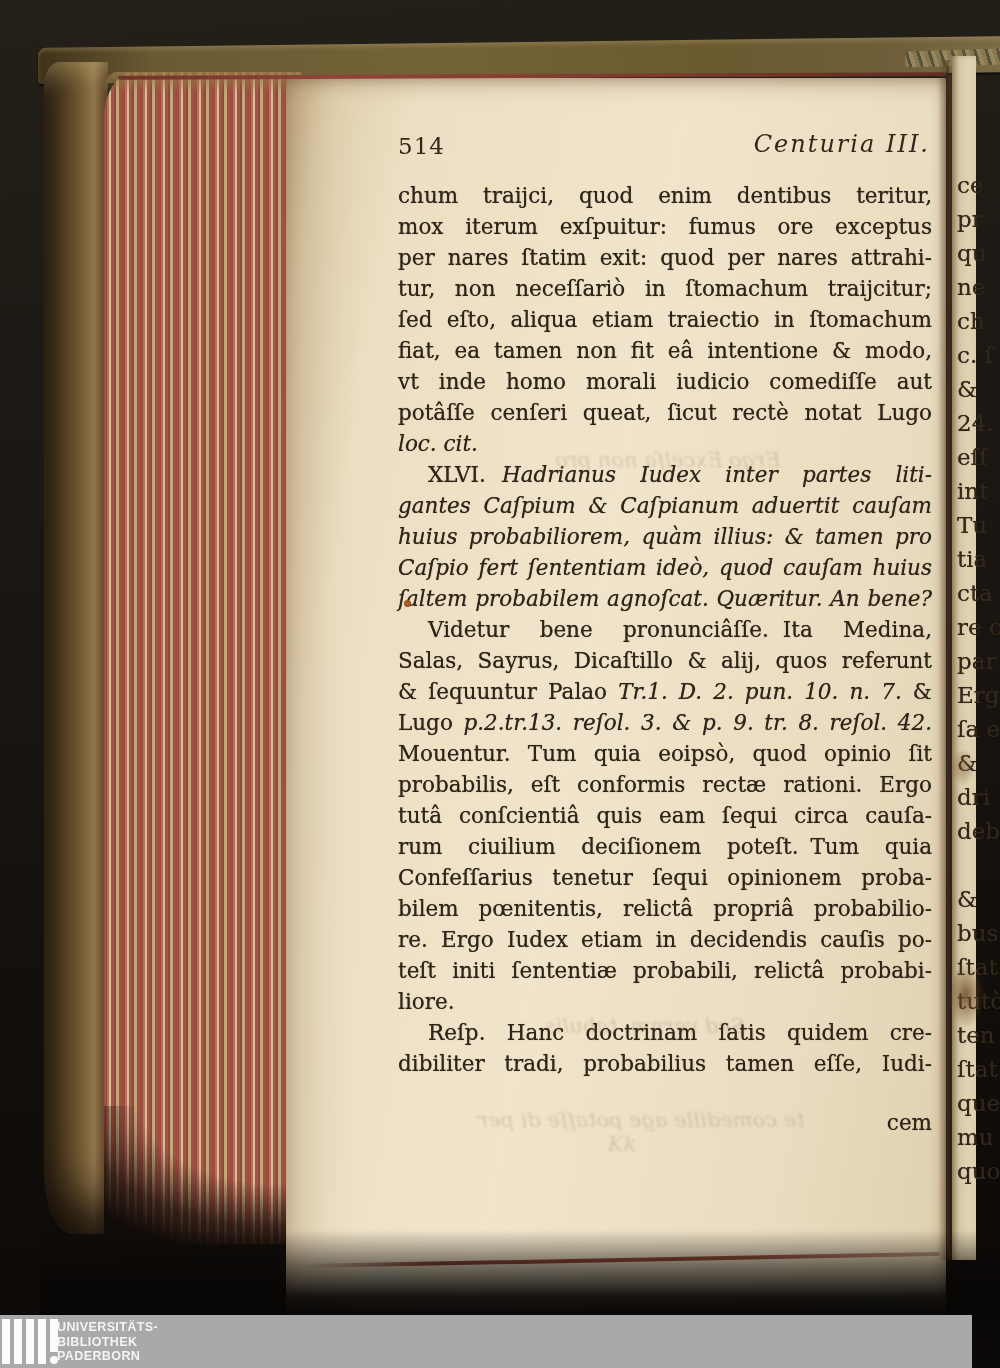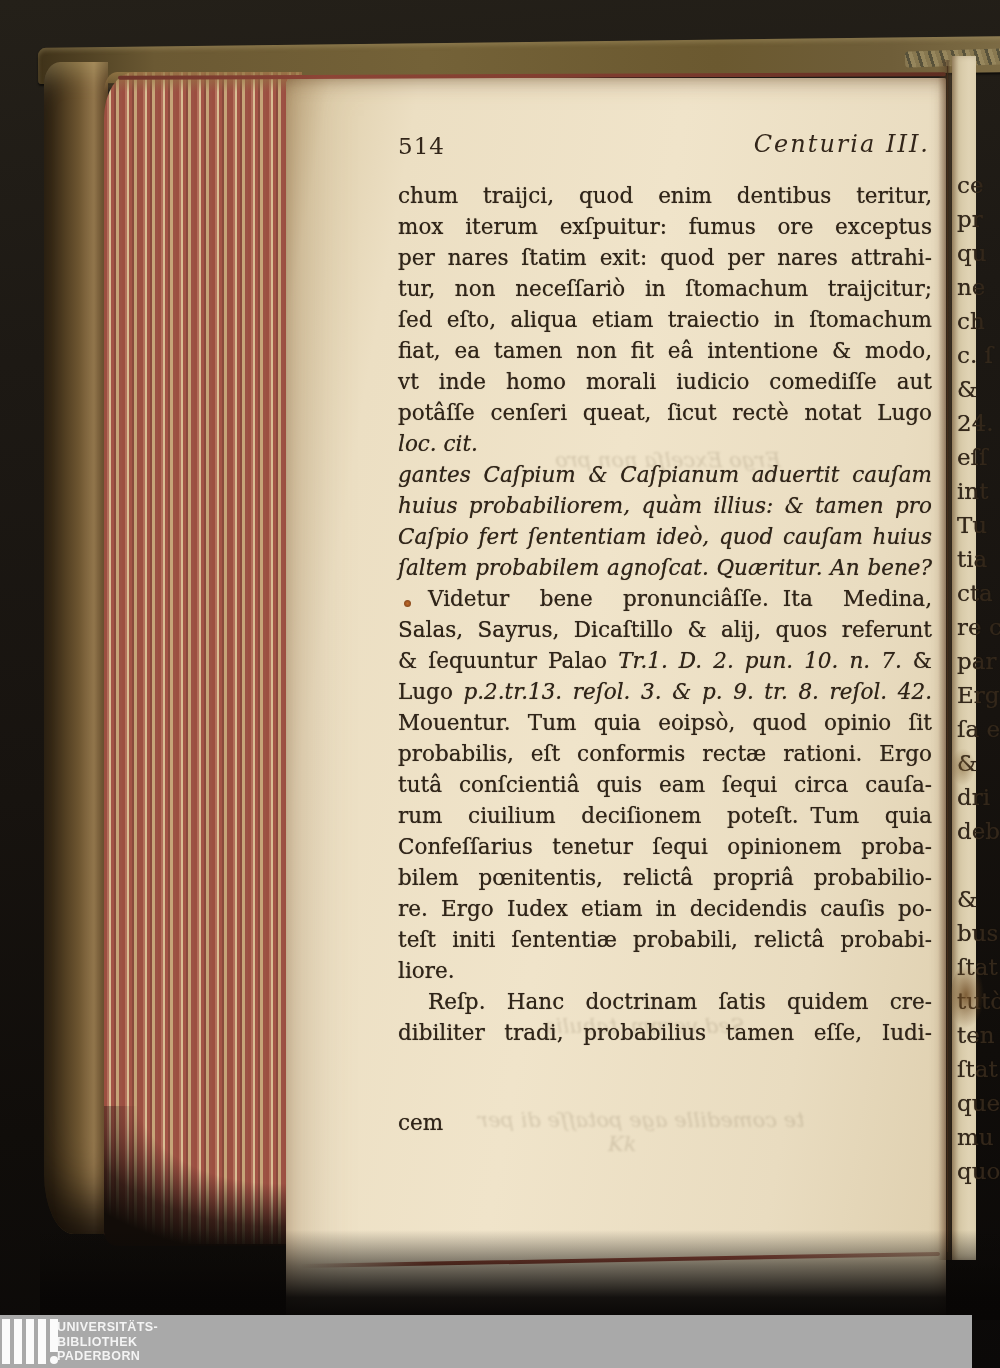--- a/index.html
+++ b/index.html
@@ -50,21 +50,21 @@
   
   .header-row{position:absolute;left:112px;top:52px;width:532px;height:32px;color:#33261a;}
   .pagenum{position:absolute;left:0;top:3px;font-size:23px;letter-spacing:1px;}
   .running-head{position:absolute;left:0;right:0;top:0;text-align:right;font-style:italic;font-size:24px;letter-spacing:2px;}
   .text-block{position:absolute;left:112px;top:102px;width:534px;color:#2f2418;}
   .tl{font-size:21.5px;line-height:31px;height:31px;white-space:nowrap;overflow:visible;
       text-shadow:0 0 .7px rgba(47,36,24,.75);}
   .tl.j{text-align:justify;text-align-last:justify;white-space:normal;}
   .tl.ind{padding-left:30px;}
   .it{font-style:italic;}
-  .catchword{position:absolute;left:112px;top:1032px;width:534px;
+  .catchword{position:absolute;left:112px;top:1032px;width:534px;text-align:right;
     font-size:21.5px;color:#2f2418;text-shadow:0 0 .7px rgba(47,36,24,.75);}
   .right-frags{position:absolute;left:5px;top:112px;width:46px;overflow:hidden;color:#33271a;}
   .rf{font-size:23px;line-height:34px;height:34px;white-space:nowrap;text-shadow:0 0 .7px rgba(47,36,24,.7);}
   .ghost{position:absolute;color:#6b5a3e;opacity:.20;filter:blur(1.1px);font-size:21px;font-style:italic;white-space:nowrap;}
   .ghost.mir{transform:scaleX(-1);}
   
   .stain-a{position:absolute;left:950px;top:960px;width:40px;height:88px;
     background:radial-gradient(60% 50% at 40% 40%,rgba(110,75,35,.85),rgba(110,75,35,0) 75%);border-radius:50%;}
   .stain-b{position:absolute;left:948px;top:742px;width:30px;height:50px;
     background:radial-gradient(55% 50% at 50% 50%,rgba(120,90,45,.5),rgba(120,90,45,0) 75%);border-radius:50%;}
@@ -98,20 +98,21 @@
     <div class="text-block" id="text-block">
         <div class="tl j"><span>chum traijci, quod enim dentibus teritur,</span></div>
         <div class="tl j"><span>mox iterum exſpuitur: fumus ore exceptus</span></div>
         <div class="tl j"><span>per nares ſtatim exit: quod per nares attrahi-</span></div>
         <div class="tl j"><span>tur, non neceſſariò in ſtomachum traijcitur;</span></div>
         <div class="tl j"><span>ſed eſto, aliqua etiam traiectio in ſtomachum</span></div>
         <div class="tl j"><span>fiat, ea tamen non fit eâ intentione &amp; modo,</span></div>
         <div class="tl j"><span>vt inde homo morali iudicio comediſſe aut</span></div>
         <div class="tl j"><span>potâſſe cenſeri queat, ſicut rectè notat Lugo</span></div>
         <div class="tl"><span class="it">loc. cit.</span></div>
+        <div class="tl j ind"><span style="margin-right: 16px;">XLVI.</span><span class="it">Hadrianus Iudex inter partes liti-</span></div>
         <div class="tl j"><span class="it">gantes Caſpium &amp; Caſpianum aduertit cauſam</span></div>
         <div class="tl j"><span class="it">huius probabiliorem, quàm illius: &amp; tamen pro</span></div>
         <div class="tl j"><span class="it">Caſpio fert ſententiam ideò, quod cauſam huius</span></div>
         <div class="tl j"><span class="it">ſaltem probabilem agnoſcat. Quæritur. An bene?</span></div>
         <div class="tl j ind"><span style="margin-right: 14px;">Videtur bene pronunciâſſe.</span><span>Ita Medina,</span></div>
         <div class="tl j"><span>Salas, Sayrus, Dicaſtillo &amp; alij, quos referunt</span></div>
         <div class="tl j"><span>&amp; ſequuntur Palao </span><span class="it">Tr.1. D. 2. pun. 10. n. 7.</span><span> &amp;</span></div>
         <div class="tl j"><span>Lugo </span><span class="it">p.2.tr.13. reſol. 3. &amp; p. 9. tr. 8. reſol. 42.</span></div>
         <div class="tl j"><span>Mouentur. Tum quia eoipsò, quod opinio ſit</span></div>
         <div class="tl j"><span>probabilis, eſt conformis rectæ rationi. Ergo</span></div>

